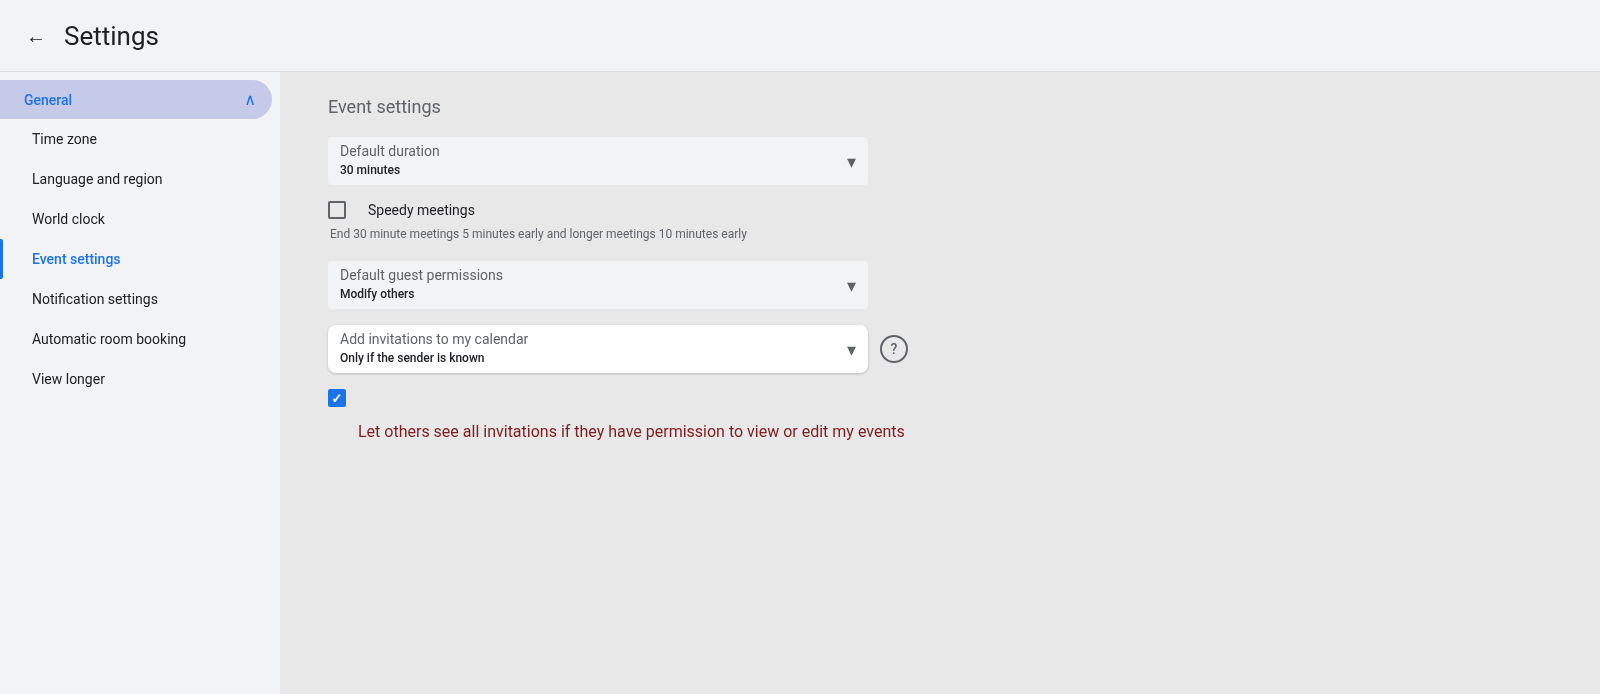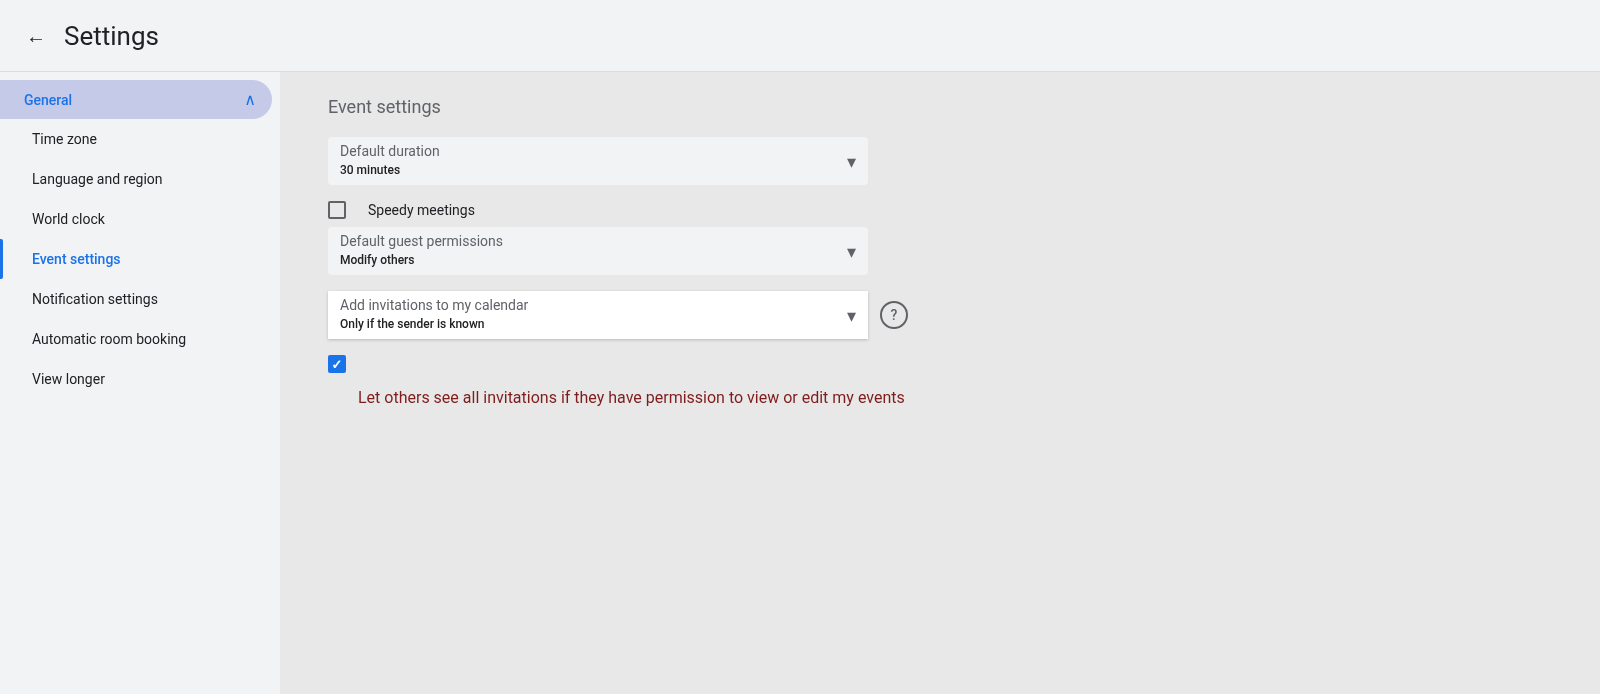--- a/index.html
+++ b/index.html
@@ -182,21 +182,21 @@
 
     
     .invitation-row {
       display: flex;
       align-items: center;
       gap: 12px;
       margin-bottom: 16px;
     }
     .invitation-dropdown-container {
       background: white;
-      border-radius: 0;
+      border-radius: 8px;
       padding: 6px 12px 8px 12px;
       width: 540px;
       position: relative;
       cursor: pointer;
       box-shadow: 0 1px 3px rgba(0,0,0,0.2);
     }
     .invitation-dropdown-container .dropdown-arrow {
       position: absolute;
       right: 12px;
       top: 50%;
@@ -272,20 +272,21 @@
       <span class="dropdown-label">Default duration</span>
       <span class="dropdown-value">30 minutes</span>
       <span class="dropdown-arrow">▾</span>
     </div>
 
     <div class="checkbox-row">
       <div class="checkbox-box"></div>
       <span class="checkbox-label">Speedy meetings</span>
     </div>
 
+    <div class="hint-text">End 30 minute meetings 5 minutes early and longer meetings 10 minutes early</div>
 
     <div class="dropdown-container">
       <span class="dropdown-label">Default guest permissions</span>
       <span class="dropdown-value">Modify others</span>
       <span class="dropdown-arrow">▾</span>
     </div>
 
     <div class="invitation-row">
       <div class="invitation-dropdown-container">
         <span class="dropdown-label">Add invitations to my calendar</span>

